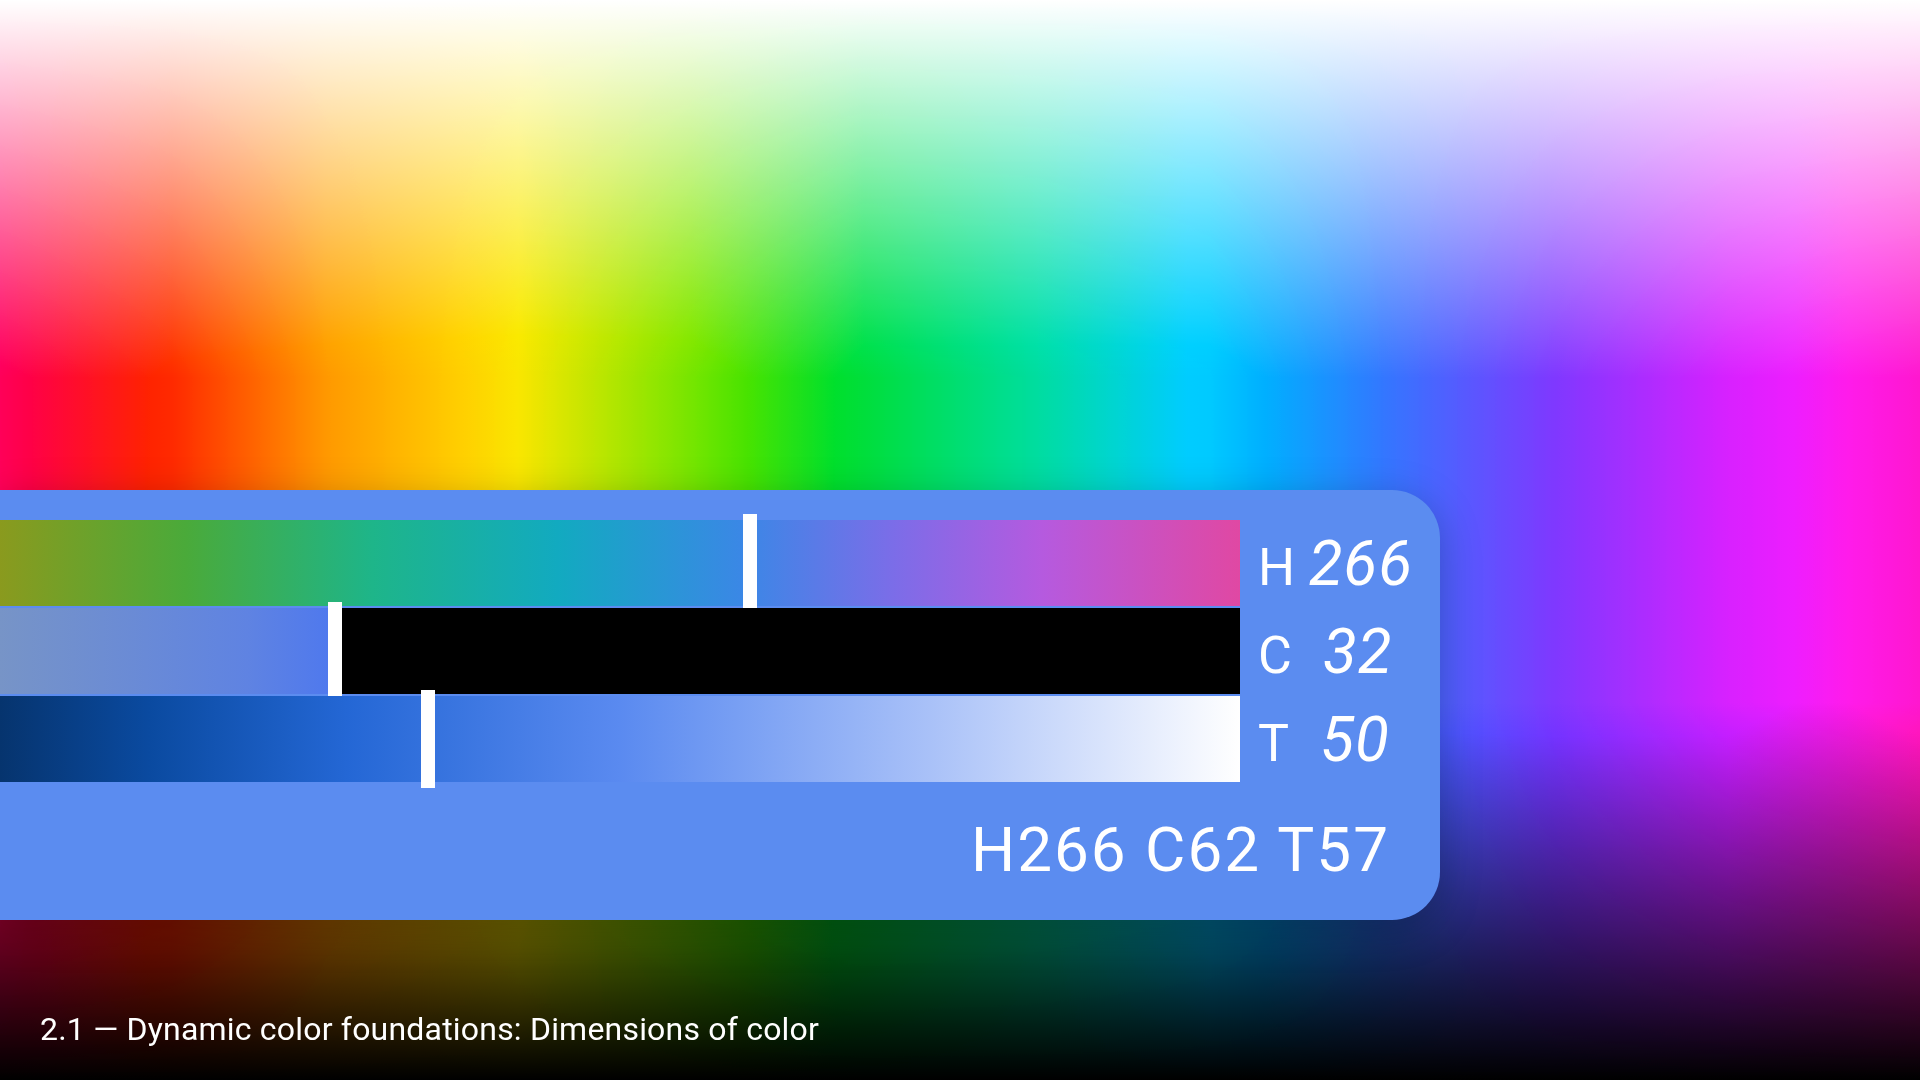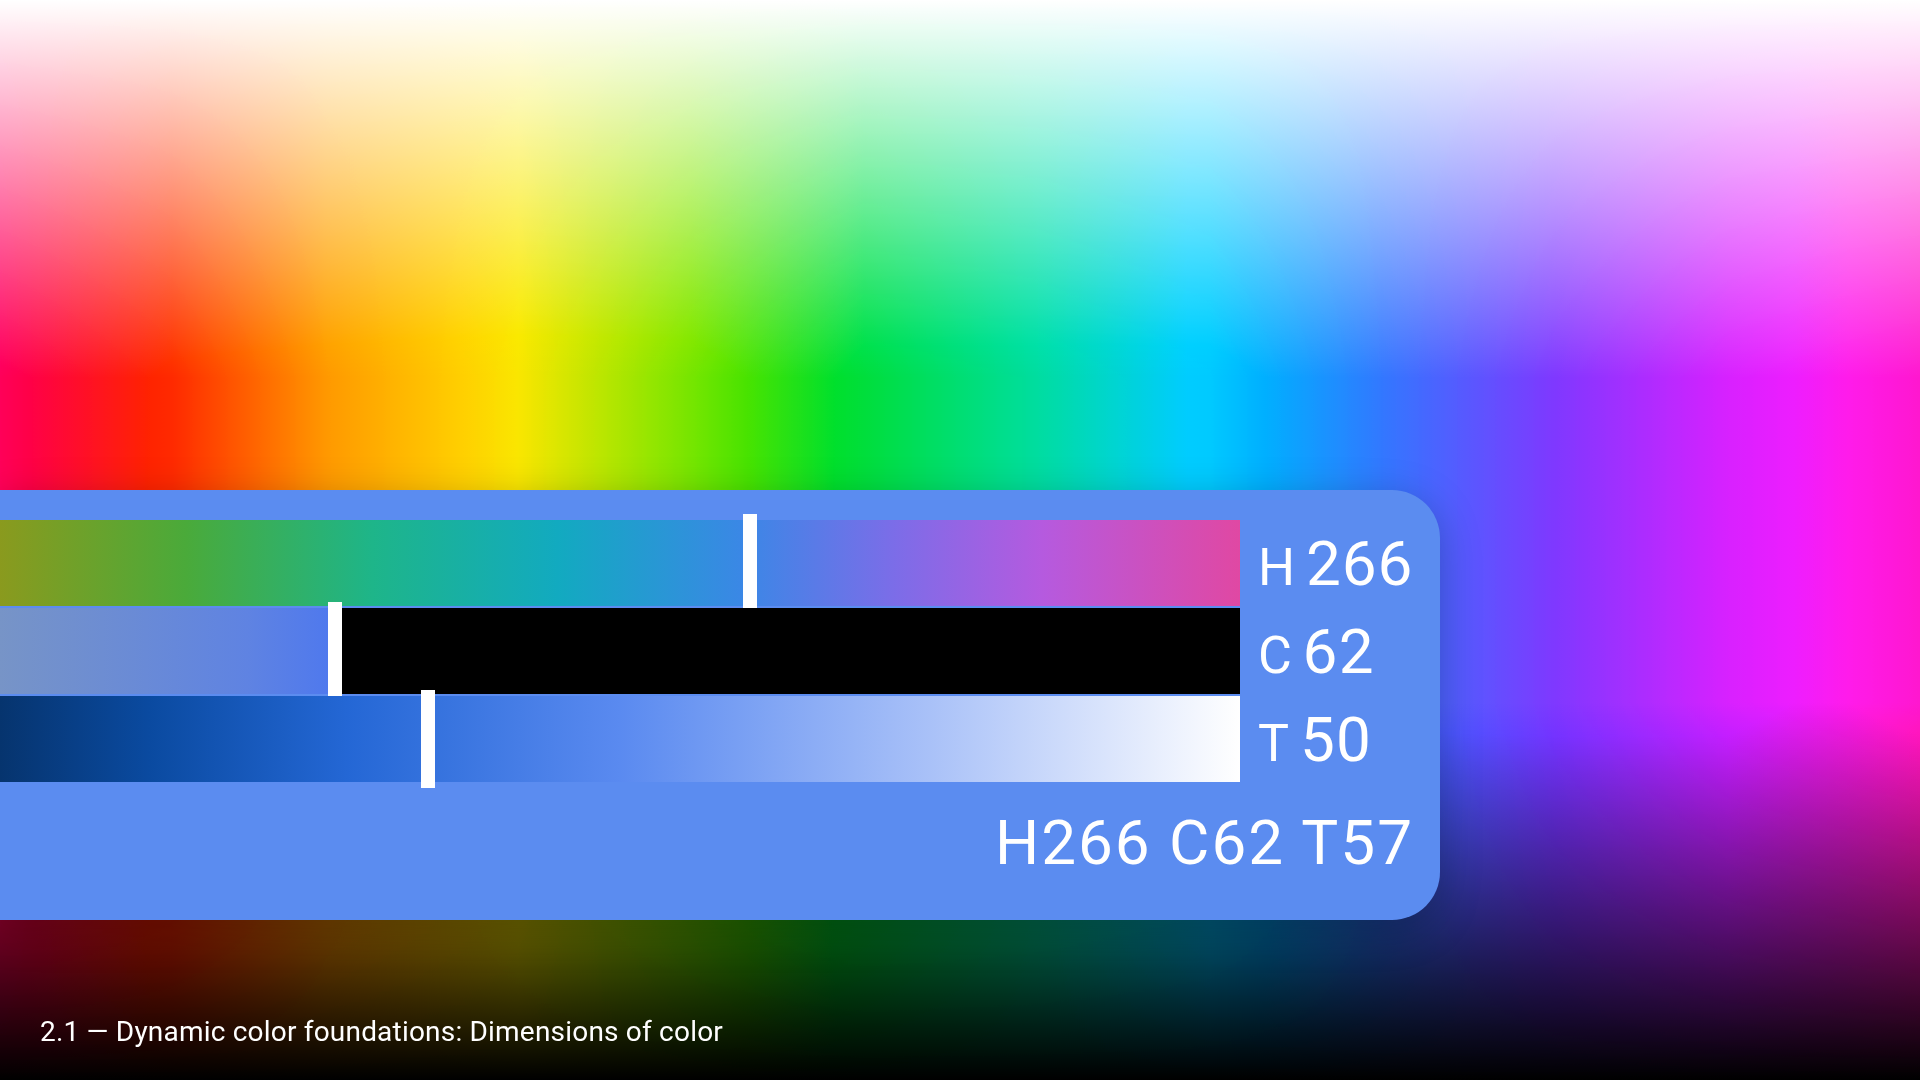--- a/index.html
+++ b/index.html
@@ -67,21 +67,21 @@
     padding-left: 18px;
     color: #ffffff;
     font-size: 62px;
     font-weight: 400;
     letter-spacing: 1px;
     display: flex;
     gap: 10px;
     align-items: baseline;
   }
   .lbl .k { font-size: 52px; }
-  .lbl .v { font-variant-numeric: tabular-nums; min-width: 110px; text-align: left; }
+  .lbl .v { font-variant-numeric: tabular-nums; min-width: 110px; text-align: center; font-style: italic; }
 
   
   .track-hue {
     background: linear-gradient(to right,
       #8a9a1e 0%,
       #4aaa3a 15%,
       #1eb589 30%,
       #12aac0 45%,
       #3b87e6 60%,
       #7b6de8 72%,
@@ -104,36 +104,36 @@
     background: linear-gradient(to right,
       #06346e 0%,
       #0a4aa0 12%,
       #2467d5 28%,
       #5a8af0 50%,
       #a9c1f8 75%,
       #ffffff 100%);
   }
 
   .summary {
-    margin-top: 24px;
-    padding-right: 26px;
+    margin-top: 31px;
+    padding-right: 50px;
     text-align: right;
     color: #ffffff;
     font-size: 62px;
     font-weight: 400;
     letter-spacing: 2px;
   }
 
   
   .caption {
     position: absolute;
     left: 40px;
     bottom: 32px;
     color: #ffffff;
-    font-size: 28px;
+    font-size: 32px;
     font-weight: 400;
     letter-spacing: .2px;
   }
 </style>
 </head>
 <body>
 
 <div class="bg"></div>
 
 <div class="panel">
@@ -147,21 +147,21 @@
       <span class="v">266</span>
     </div>
   </div>
 
   <div class="row">
     <div class="track track-chroma">
       <div class="thumb" id="thumb-chroma" style="left: 327.8px;"></div>
     </div>
     <div class="lbl">
       <span class="k">C</span>
-      <span class="v">62</span>
+      <span class="v">32</span>
     </div>
   </div>
 
   <div class="row">
     <div class="track track-tone">
       <div class="thumb" id="thumb-tone" style="left: 420.8px;"></div>
     </div>
     <div class="lbl">
       <span class="k">T</span>
       <span class="v">50</span>

